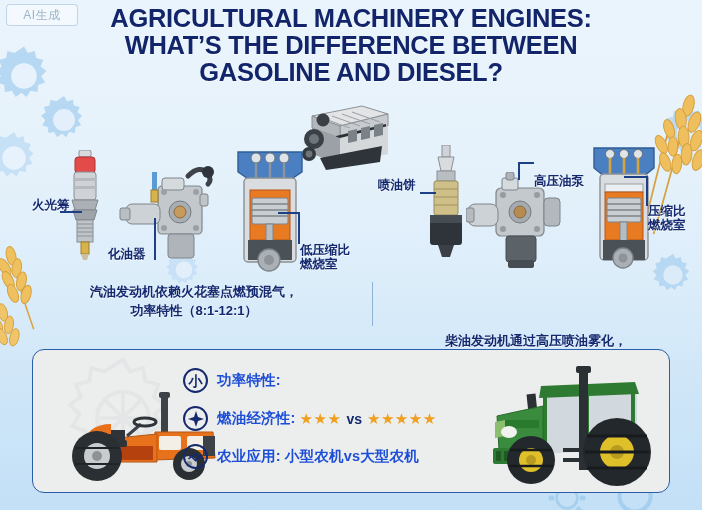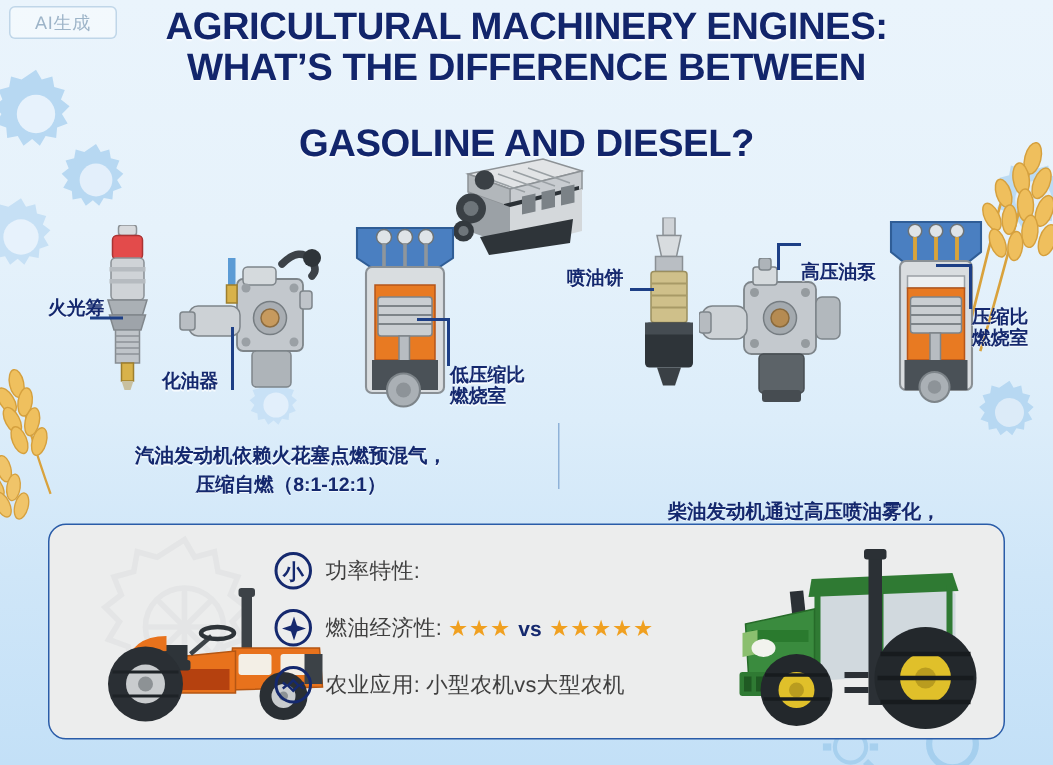--- a/index.html
+++ b/index.html
@@ -35,21 +35,21 @@
     text-align:center;
     color:#12256b;
     font-weight:bold;
     font-size:25px;
     line-height:27px;
     letter-spacing:-.3px;
     text-shadow:0 1px 1px rgba(255,255,255,.8);
   }
   .title .l1 { font-size:25.5px;text-align:center; }
   .title .l2 { font-size:25.5px; }
-  .title .l3 { font-size:25.5px;margin-top:24px; }
+  .title .l3 { font-size:25.5px; }
 
   
   .engine3d { position:absolute; left:292px; top:96px; width:112px; height:78px; }
 
   
   .part { position:absolute; }
 
   
   .clabel {
     position:absolute;
@@ -68,21 +68,21 @@
   
   .desc {
     position:absolute;
     color:#14286e;
     font-size:13px;
     font-weight:bold;
     line-height:19px;
     text-align:center;
     text-shadow:0 1px 0 rgba(255,255,255,.7);
   }
-  .desc-left { left:24px; top:294px; width:340px; }
+  .desc-left { left:24px; top:282px; width:340px; }
   .desc-right { left:378px; top:283px; width:316px;margin-top:48px; }
 
   
   .panel {
     position:absolute; left:32px; top:349px; width:638px; height:144px;
     background:#eceded;
     border:1.6px solid #2a5ca8;
     border-radius:12px;
     overflow:hidden;
   }
@@ -95,21 +95,21 @@
   .row { display:flex; align-items:center; height:35px; margin-bottom:3px; }
   .badge {
     width:25px; height:25px; border-radius:50%;
     border:2px solid #15296e;
     display:flex; align-items:center; justify-content:center;
     flex:0 0 auto; margin-right:9px;
     background:transparent;
   }
   .badge .ch { color:#15296e; font-size:14px; font-weight:bold; line-height:1; }
   .rtext {
-    color:#404040; font-size:14.5px; font-weight:normal; white-space:nowrap;
+    color:#1d4ed8; font-size:14.5px; font-weight:bold; white-space:nowrap;
     letter-spacing:.2px;
   }
   .rlabel { margin-right:4px; }
   .stars { color:#f0a020; font-size:15px; letter-spacing:.5px; }
   .vs { color:#15296e; font-size:14px; font-weight:bold; margin:0 5px;text-align:right; }
 </style>
 </head>
 <body>
 
 <div class="bg">
@@ -449,21 +449,21 @@
 </div>
 <div class="clabel two" style="left:648px;top:204px;text-align:left;width:60px;">
   <span>压缩比</span><br>
   <span>燃烧室</span>
 </div>
 <div class="leaderv" style="left:646px;top:176px;width:1.6px;height:30px;"></div>
 <div class="leader" style="left:624px;top:176px;width:24px;height:1.6px;"></div>
 
 <div class="desc desc-left">
   <div>汽油发动机依赖火花塞点燃预混气，</div>
-  <div>压缩自燃（8:1-12:1）</div>
+  <div>功率特性（8:1-12:1）</div>
 </div>
 <div class="desc desc-right">
   <div>柴油发动机通过高压喷油雾化，</div>
 </div>
 
 <div style="position:absolute;left:372px;top:282px;width:1.4px;height:44px;background:#8fb2d8;"></div>
 
 <div class="panel">
 
   <div class="panel-gearwm">

